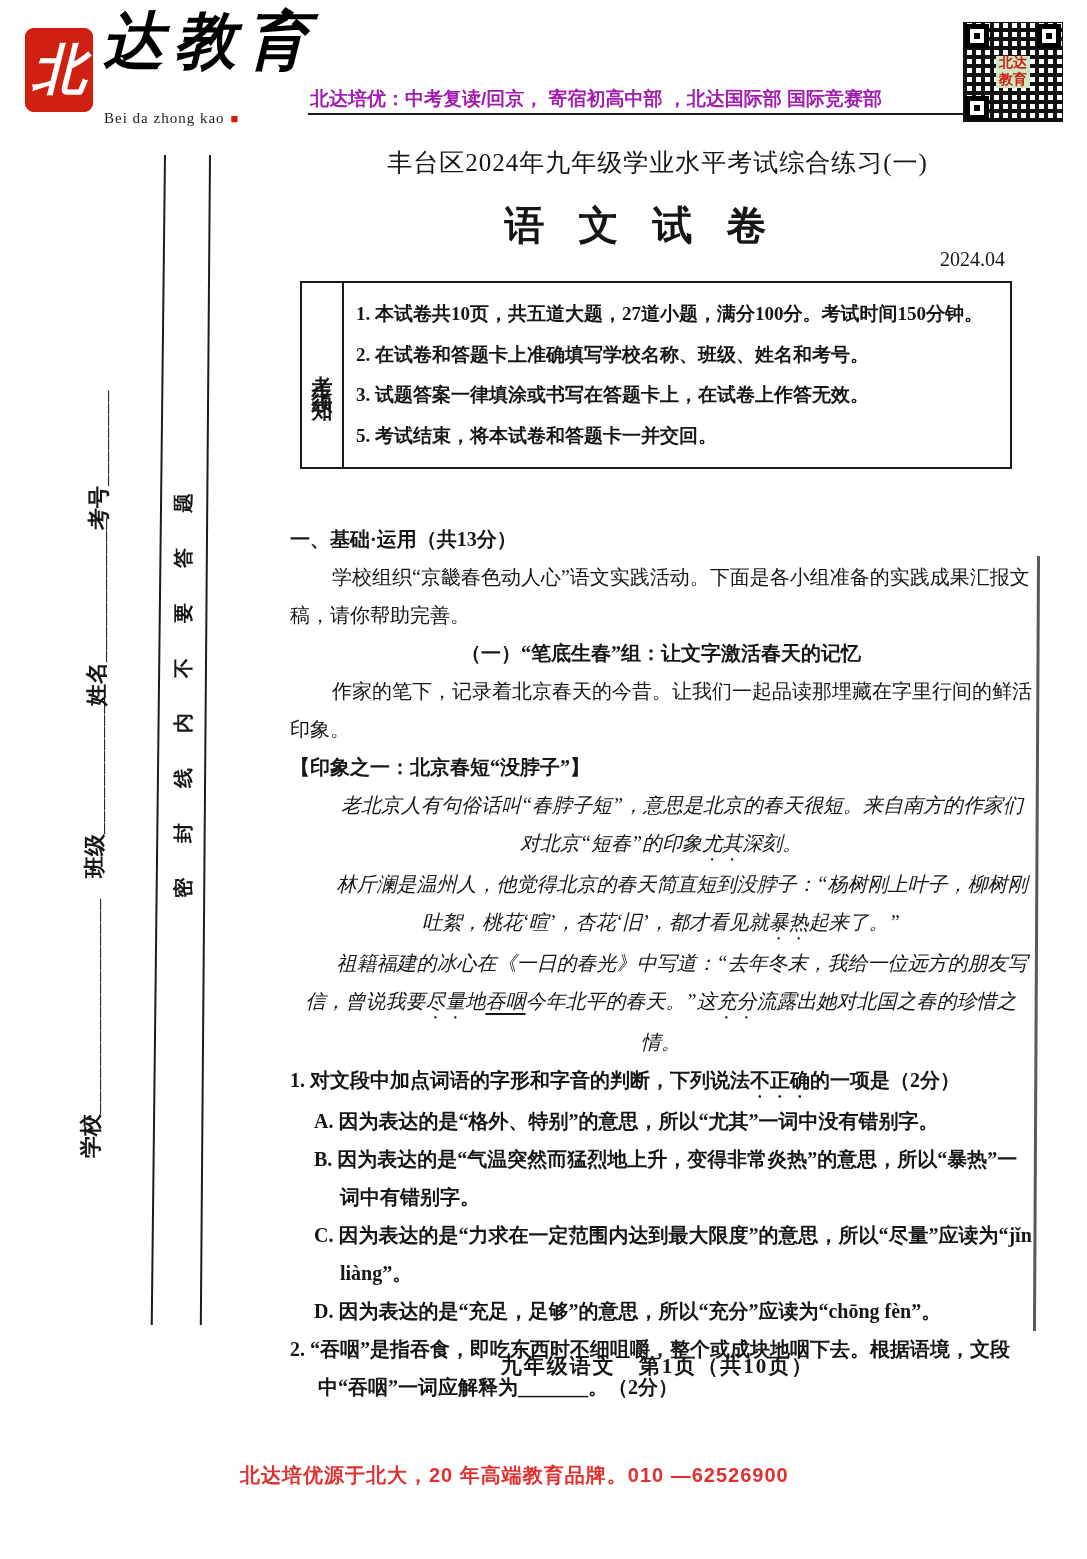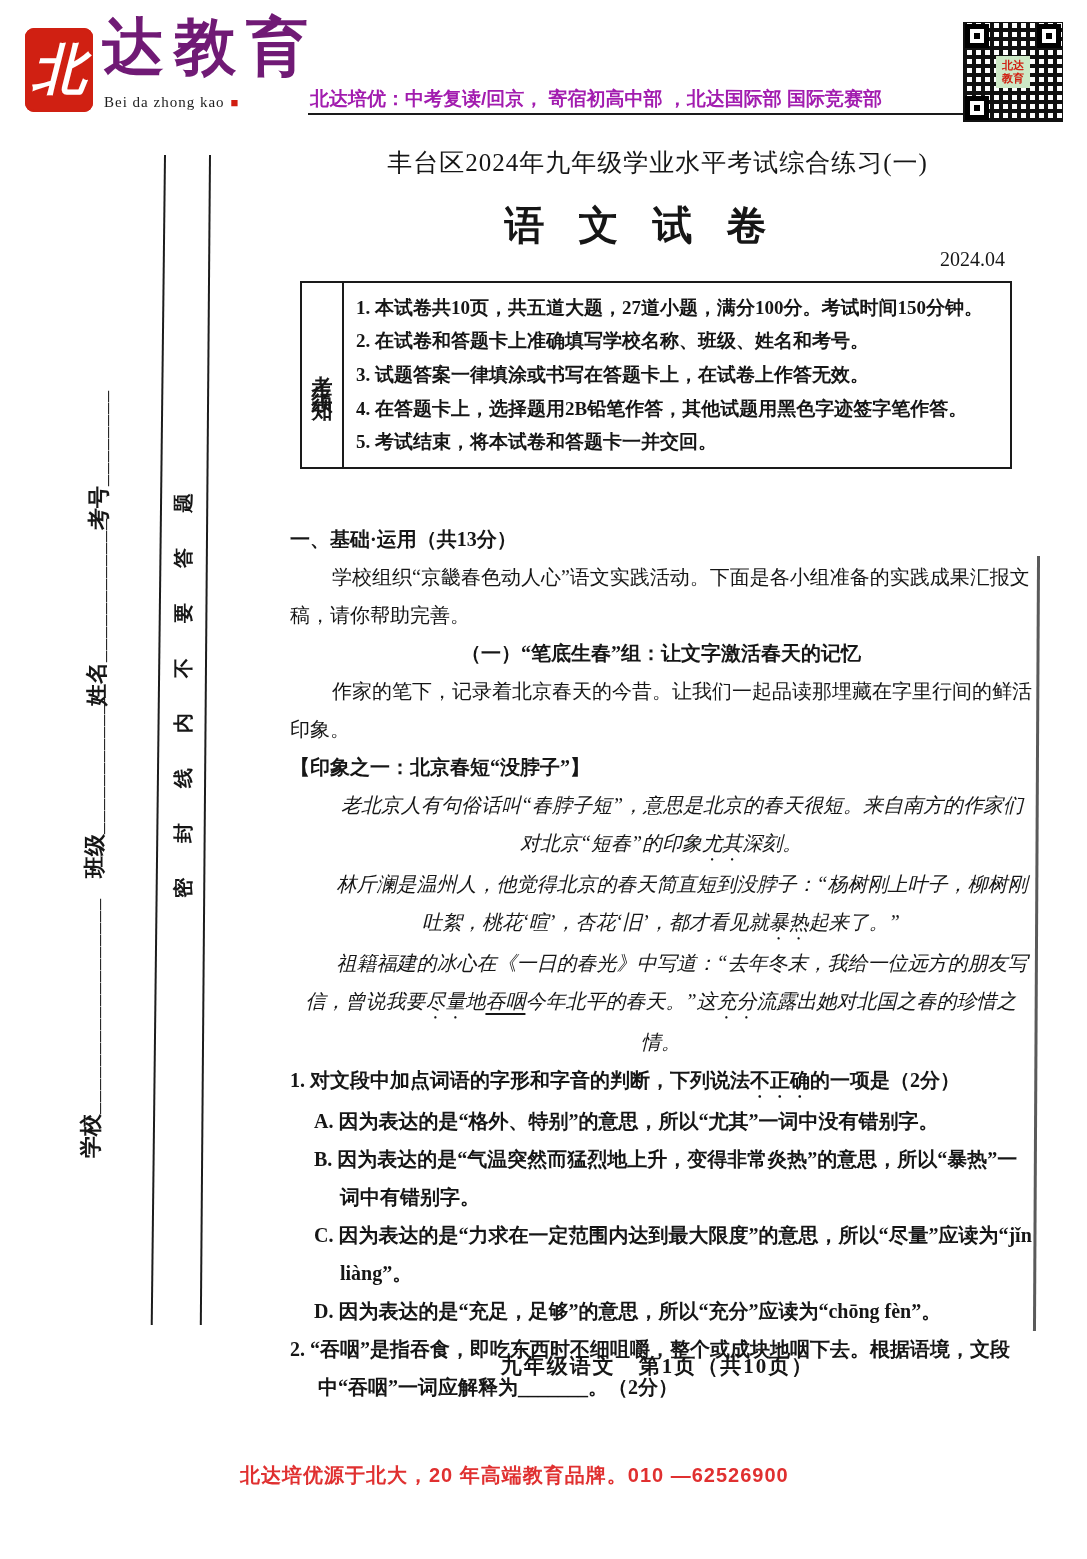--- a/index.html
+++ b/index.html
@@ -10,24 +10,24 @@
   }
   
   .logo-seal{
     position:absolute;left:25px;top:28px;width:68px;height:84px;
     background:#d0201299;background:#d02012;border-radius:9px;
     display:flex;align-items:center;justify-content:center;
     box-shadow:0 0 0 2px #d02012 inset;
   }
   .logo-seal span{color:#fff;font-size:54px;font-weight:bold;font-style:italic;line-height:1;}
   .logo-brand{
-    position:absolute;left:102px;top:16px;font-size:62px;line-height:1;
-    color:#701a75;font-weight:bold;letter-spacing:10px;white-space:nowrap;
+    position:absolute;left:102px;top:10px;font-size:62px;line-height:1;
+    color:#000000;font-weight:bold;font-style:italic;letter-spacing:10px;white-space:nowrap;
   }
-  .logo-sub{position:absolute;left:104px;top:94px;font-size:15px;color:#1d1d1d;letter-spacing:1px;}
+  .logo-sub{position:absolute;left:104px;top:110px;font-size:15px;color:#1d1d1d;letter-spacing:1px;}
   .logo-sub .mark{color:#d01d10;font-size:13px;margin-left:6px;}
   .tagline{
     position:absolute;left:310px;top:86px;width:610px;font-size:19px;font-weight:bold;
     color:#a21caf;font-family:"Liberation Sans","DejaVu Sans",sans-serif;white-space:nowrap;
   }
   .header-rule{position:absolute;left:308px;top:113px;width:700px;height:2px;background:#1a1a1a;}
   
   .qr{
     position:absolute;left:963px;top:22px;width:100px;height:100px;background:#fff;
     background-image:
@@ -35,21 +35,21 @@
       repeating-linear-gradient(90deg,#111 0 4px,#fff 4px 9px);
   }
   .qr-finder{position:absolute;width:24px;height:24px;border:5px solid #000;background:#fff;box-sizing:border-box;}
   .qr-finder::after{content:"";position:absolute;left:4px;top:4px;width:6px;height:6px;background:#000;}
   .qr-finder.tl{left:2px;top:2px;}
   .qr-finder.tr{right:2px;top:2px;}
   .qr-finder.bl{left:2px;bottom:2px;}
   .qr-label{
     position:absolute;left:33px;top:34px;width:34px;height:32px;background:#cde8c6;
     display:flex;flex-direction:column;align-items:center;justify-content:center;
-    font-size:11px;line-height:1.2;color:#d02012;font-weight:bold;
+    font-size:14px;line-height:1.2;color:#d02012;font-weight:bold;
   }
   
   .exam-title{position:absolute;left:285px;top:146px;width:745px;text-align:center;
     font-size:25px;font-weight:normal;letter-spacing:1px;}
   .subject-title{position:absolute;left:269px;top:198px;width:745px;text-align:center;
     font-size:40px;font-weight:bold;letter-spacing:12px;}
   .exam-date{position:absolute;left:285px;top:248px;width:720px;text-align:right;font-size:20px;}
   
   .notice-box{
     position:absolute;left:300px;top:281px;width:712px;height:188px;
@@ -144,21 +144,20 @@
 <div class="exam-date">2024.04</div>
 
 <div class="notice-box">
   <div class="notice-label">
     <span style="writing-mode:vertical-rl;letter-spacing:8px;">考生须知</span>
   </div>
   <div class="notice-items">
       <div class="notice-item">1. 本试卷共10页，共五道大题，27道小题，满分100分。考试时间150分钟。</div>
       <div class="notice-item">2. 在试卷和答题卡上准确填写学校名称、班级、姓名和考号。</div>
       <div class="notice-item">3. 试题答案一律填涂或书写在答题卡上，在试卷上作答无效。</div>
-      <div class="notice-item">4. 在答题卡上，选择题用2B铅笔作答，其他试题用黑色字迹签字笔作答。</div>
       <div class="notice-item">5. 考试结束，将本试卷和答题卡一并交回。</div>
     </div>
 </div>
 
 <div class="paper-body">
     <div class="blk blk-h1"><span>一、基础·运用（共13分）</span></div>
     <div class="blk blk-para"><span>学校组织“京畿春色动人心”语文实践活动。下面是各小组准备的实践成果汇报文稿，请你帮助完善。</span></div>
     <div class="blk blk-center"><span>（一）“笔底生春”组：让文字激活春天的记忆</span></div>
     <div class="blk blk-para"><span>作家的笔下，记录着北京春天的今昔。让我们一起品读那埋藏在字里行间的鲜活印象。</span></div>
     <div class="blk blk-bracket"><span>【印象之一：北京春短“没脖子”】</span></div>

